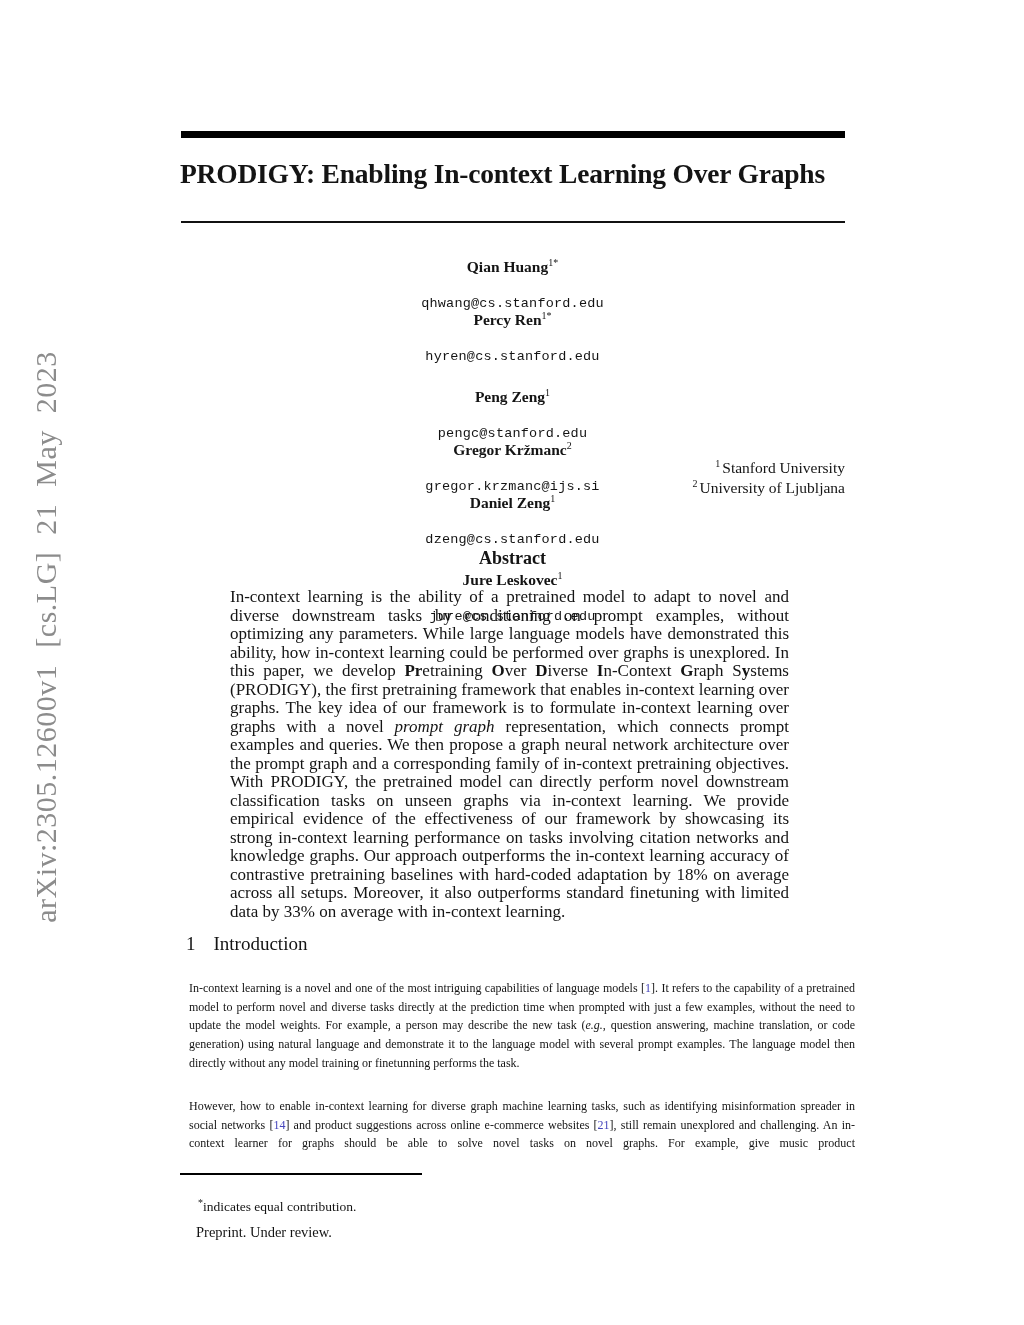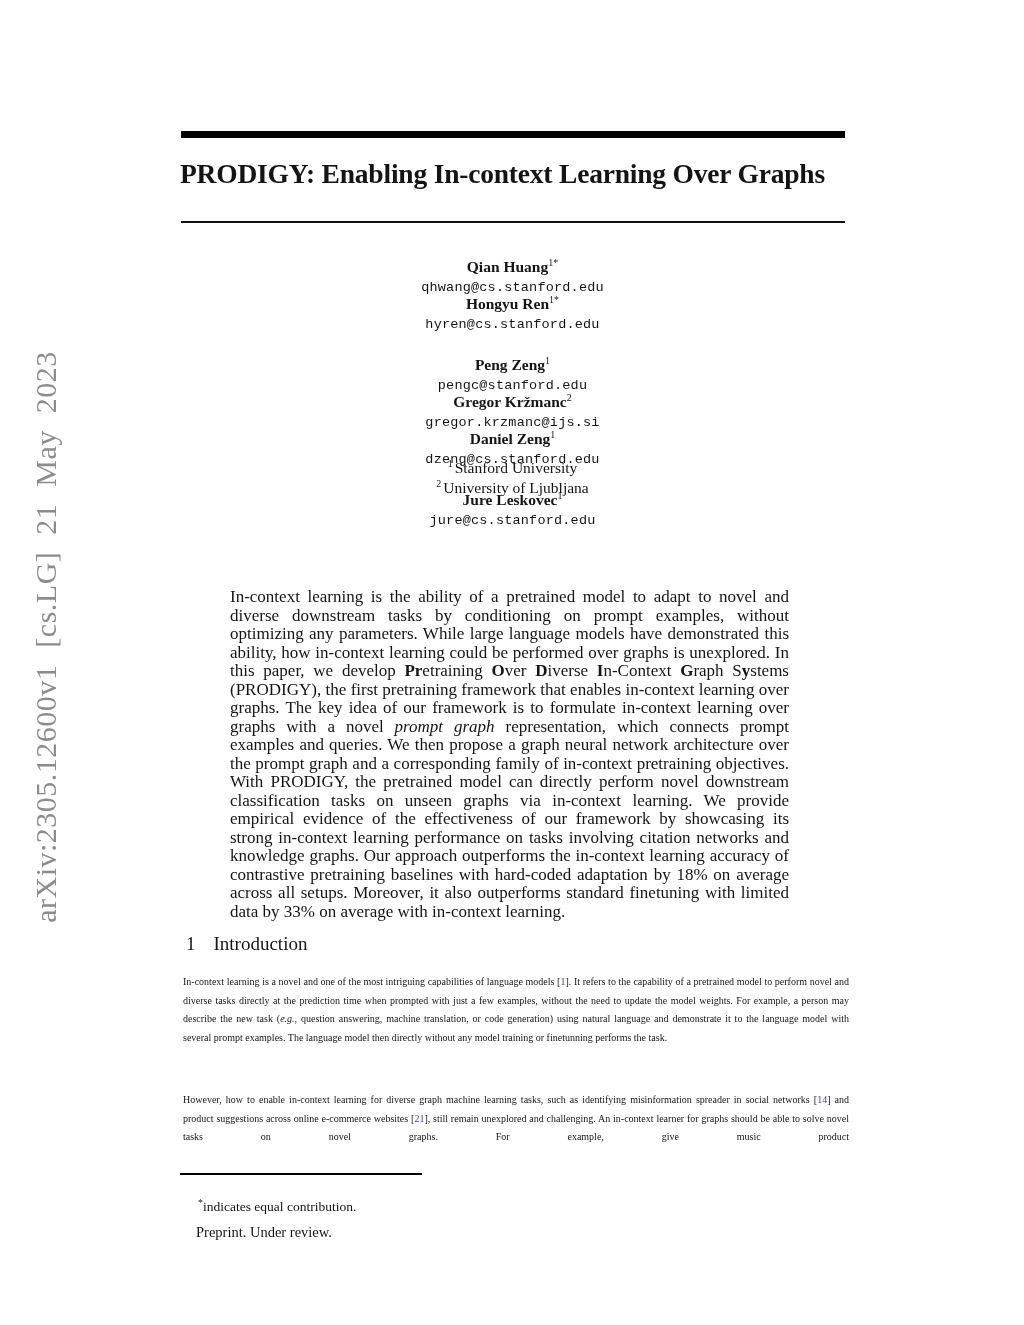--- a/index.html
+++ b/index.html
@@ -56,29 +56,29 @@
   }
   .author-row { display: flex; margin-bottom: 24px; flex-direction: column; }
   .author-cell { flex: 1; text-align: center; }
   .author-name { font-weight: bold; font-size: 15.5px; }
   .author-cell sup, .affil-line sup, .fn sup {
     font-size: 10px; line-height: 0; vertical-align: super;
   }
   .author-email {
     font-family: "Liberation Mono", monospace;
     font-size: 13.5px;
-    margin-top: 4px;
+    margin-top: 20px;
     letter-spacing: 0.2px;
   }
 
   .affiliations {
     position: absolute;
     left: 180px; top: 458px;
     width: 665px;
-    text-align: center;
+    text-align: right;
     font-size: 15.5px;
   }
   .affil-line { line-height: 20px; }
   .affil-line sup { margin-right: 2px; }
 
   .abstract-heading {
     position: absolute;
     left: 180px; top: 548px;
     width: 665px;
     text-align: center;
@@ -100,22 +100,22 @@
     margin: 6px;
     font-size: 19px;
     font-weight: normal;
   }
   .sec-num { margin-right: 18px; }
 
   .body-para {
     position: absolute;
     left: 179px;
     width: 666px;
-    margin: 4px;
-    font-size: 10px;
+    margin: 10px;
+    font-size: 12px;
     line-height: 18.7px;
     text-align: justify;
   }
   .para1 { top: 969px; }
   .para2 { top: 1087px; text-align-last: justify; }
 
   .bd { font-weight: bold; }
   .it { font-style: italic; }
   .cite { color: #4444bb; cursor: pointer; }
 
@@ -148,21 +148,21 @@
   <h1 class="title">PRODIGY: Enabling In-context Learning Over Graphs</h1>
   <div class="rule-thin"></div>
 
   <div class="authors">
     <div class="author-row">
       <div class="author-cell">
         <div><span class="author-name">Qian Huang</span><sup>1*</sup></div>
         <div class="author-email">qhwang@cs.stanford.edu</div>
       </div>
       <div class="author-cell">
-        <div><span class="author-name">Hongyu Ren</span><sup>1*</sup></div>
+        <div><span class="author-name">Percy Ren</span><sup>1*</sup></div>
         <div class="author-email">hyren@cs.stanford.edu</div>
       </div>
     </div>
     <div class="author-row">
       <div class="author-cell">
         <div><span class="author-name">Peng Zeng</span><sup>1</sup></div>
         <div class="author-email">pengc@stanford.edu</div>
       </div>
       <div class="author-cell">
         <div><span class="author-name">Gregor Kržmanc</span><sup>2</sup></div>
@@ -179,20 +179,21 @@
         <div class="author-email">jure@cs.stanford.edu</div>
       </div>
     </div>
   </div>
 
   <div class="affiliations">
     <div class="affil-line"><sup>1</sup><span>Stanford University</span></div>
     <div class="affil-line"><sup>2</sup><span>University of Ljubljana</span></div>
   </div>
 
+  <div class="abstract-heading">Abstract</div>
 
   <div class="abstract-body"><span>In-context learning is the ability of a pretrained model to adapt to novel and diverse downstream tasks by conditioning on prompt examples, without optimizing any parameters. While large language models have demonstrated this ability, how in-context learning could be performed over graphs is unexplored. In this paper, we develop </span><span class="bd">Pr</span><span>etraining </span><span class="bd">O</span><span>ver </span><span class="bd">D</span><span>iverse </span><span class="bd">I</span><span>n-Context </span><span class="bd">G</span><span>raph S</span><span class="bd">y</span><span>stems (PRODIGY), the first pretraining framework that enables in-context learning over graphs. The key idea of our framework is to formulate in-context learning over graphs with a novel </span><span class="it">prompt graph</span><span> representation, which connects prompt examples and queries. We then propose a graph neural network architecture over the prompt graph and a corresponding family of in-context pretraining objectives. With PRODIGY, the pretrained model can directly perform novel downstream classification tasks on unseen graphs via in-context learning. We provide empirical evidence of the effectiveness of our framework by showcasing its strong in-context learning performance on tasks involving citation networks and knowledge graphs. Our approach outperforms the in-context learning accuracy of contrastive pretraining baselines with hard-coded adaptation by 18% on average across all setups. Moreover, it also outperforms standard finetuning with limited data by 33% on average with in-context learning.</span></div>
 
   <h2 class="section-heading"><span class="sec-num">1</span><span>Introduction</span></h2>
 
   <p class="body-para para1"><span>In-context learning is a novel and one of the most intriguing capabilities of language models [</span><span class="cite">1</span><span>]. It refers to the capability of a pretrained model to perform novel and diverse tasks directly at the prediction time when prompted with just a few examples, without the need to update the model weights. For example, a person may describe the new task (</span><span class="it">e.g.</span><span>, question answering, machine translation, or code generation) using natural language and demonstrate it to the language model with several prompt examples. The language model then directly without any model training or finetunning performs the task.</span></p>
 
   <p class="body-para para2"><span>However, how to enable in-context learning for diverse graph machine learning tasks, such as identifying misinformation spreader in social networks [</span><span class="cite">14</span><span>] and product suggestions across online e-commerce websites [</span><span class="cite">21</span><span>], still remain unexplored and challenging. An in-context learner for graphs should be able to solve novel tasks on novel graphs. For example, give music product</span></p>
 
   <div class="footnote-rule"></div>

